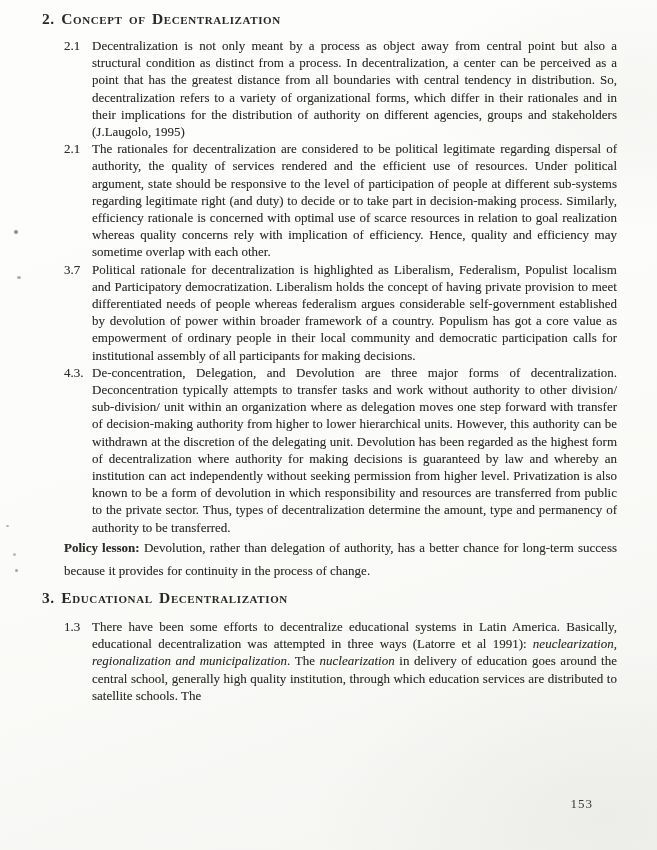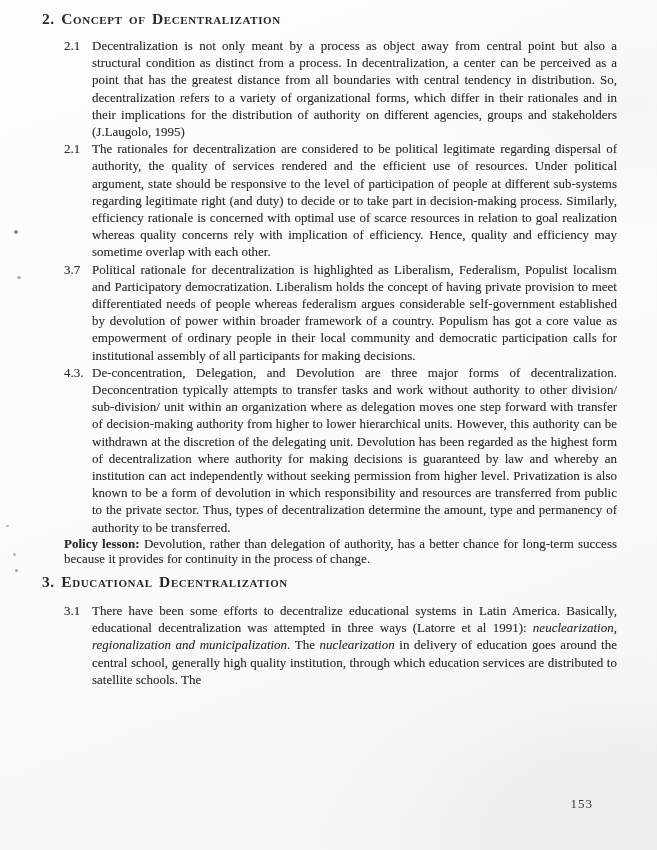--- a/index.html
+++ b/index.html
@@ -49,21 +49,21 @@
   }
   .list-item .item-number {
     position: absolute;
     left: 22px;
     top: 0;
     text-align: right;
   }
   .policy-lesson {
     margin: 0 0 0 22px;
     font-size: 13px;
-    line-height: 15px;
+    line-height: 23px;
     text-align: justify;
     text-shadow: 0 0 0.5px rgba(60,55,50,0.35);
   }
   .policy-lesson .bold {
     font-weight: bold;
   }
   .it {
     font-style: italic;
   }
   .page-number {
@@ -119,21 +119,21 @@
     <div class="list-item">
       <span class="item-number">4.3.</span>
       <span>De-concentration, Delegation, and Devolution are three major forms of decentralization.  Deconcentration typically attempts to transfer tasks and work without authority to other division/ sub-division/ unit within an organization where as delegation moves one step forward with transfer of decision-making authority from higher to lower hierarchical units. However, this authority can be withdrawn at the discretion of the delegating unit. Devolution has been regarded as the highest form of decentralization where authority for making decisions is guaranteed by law and whereby an institution can act independently without seeking permission from higher level. Privatization is also known to be a form of devolution in which responsibility and resources are transferred from public to the private sector. Thus, types of decentralization determine the amount, type and permanency of authority to be transferred.</span>
     </div>
 
     <p class="policy-lesson"><span class="bold">Policy lesson:</span> <span>Devolution, rather than delegation of authority, has a better chance for long-term success because it provides for continuity in the process of change.</span></p>
 
     <h2 class="section-heading second"><span>3.</span> <span>Educational Decentralization</span></h2>
 
     <div class="list-item">
-      <span class="item-number">3.1</span>
+      <span class="item-number">1.3</span>
       <span><span>There have been some efforts to decentralize educational systems in Latin America. Basically, educational decentralization was attempted in three ways (Latorre et al 1991): </span><span class="it">neuclearization, regionalization and municipalization</span><span>.  The </span><span class="it">nuclearization</span><span> in delivery of education goes around the central school, generally high quality institution, through which education services are distributed to satellite schools. The</span></span>
     </div>
 
   </div>
 
   <div class="page-number">153</div>
 
 </div>
 
 </body></html>

